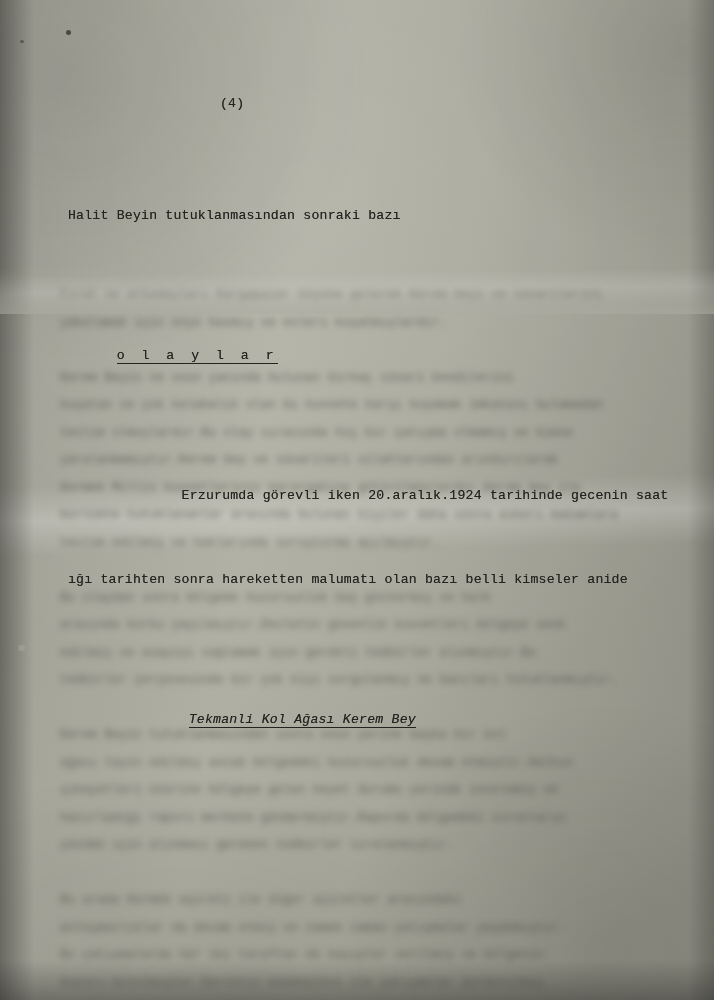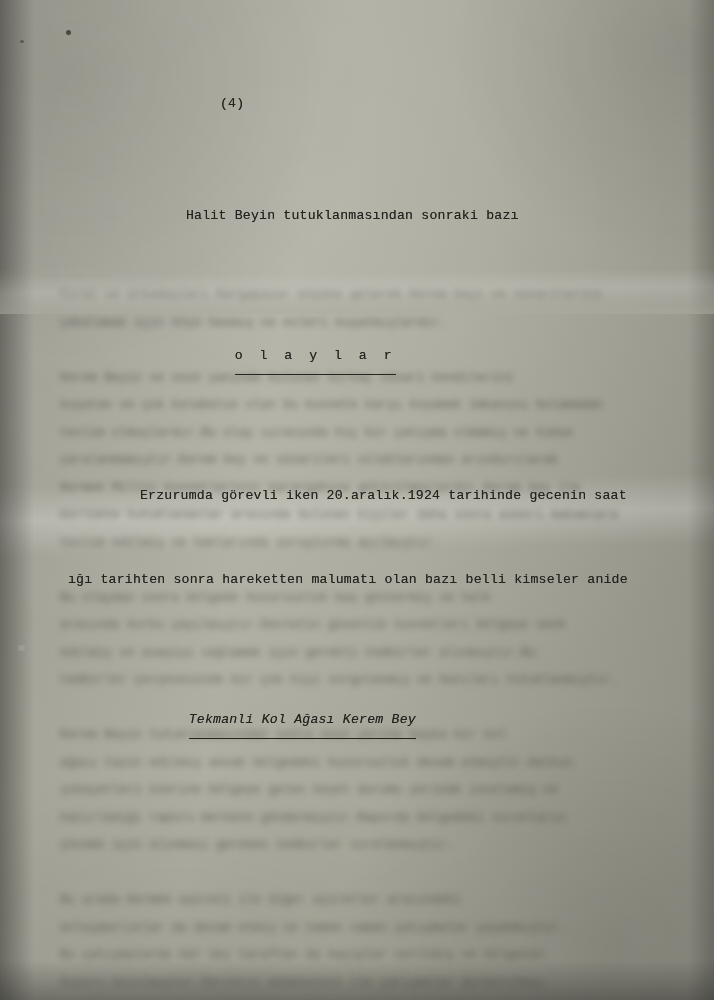--- a/index.html
+++ b/index.html
@@ -114,27 +114,27 @@
 
   .line {
     white-space: pre;
     color: #23231f;
     text-shadow: 0 0 0.6px rgba(20,20,18,0.55);
   }
 
   .page-num {
     margin-left: 152px;
   }
-  .indent-title { margin-left: 118px; }
+  .indent-title { }
   .indent-heading { margin-left: 72px; font-style: italic; }
-  .indent-para { margin-left: 72px; }
+  .indent-para { margin-left: 72px; text-align: center; }
 
   .underline {
     border-bottom: 1.4px solid #23231f;
-    padding-bottom: 11px;
+    padding-bottom: 0;
   }
   .spaced {
     letter-spacing: 4.5px;
   }
 
   
   .blur-block {
     position: absolute;
     top: 282px;
     left: 60px;

